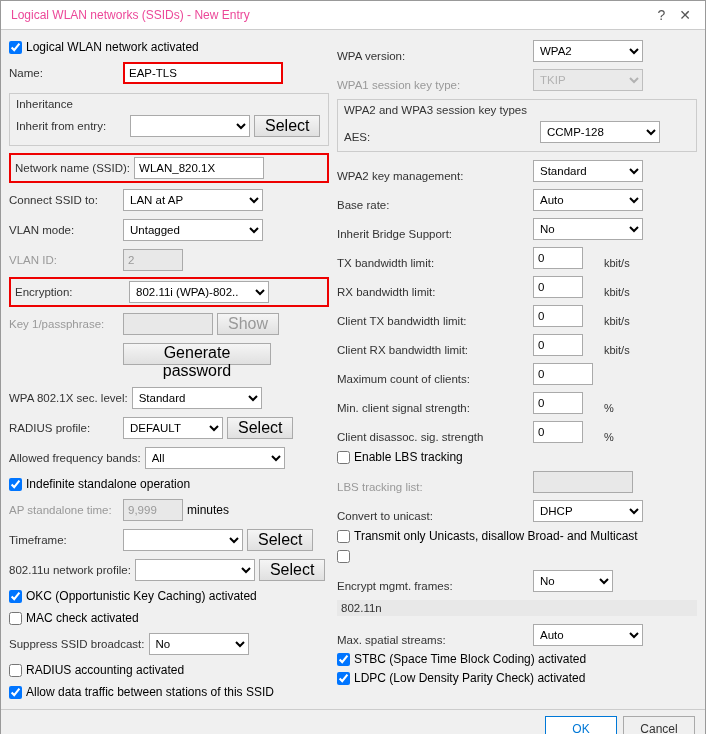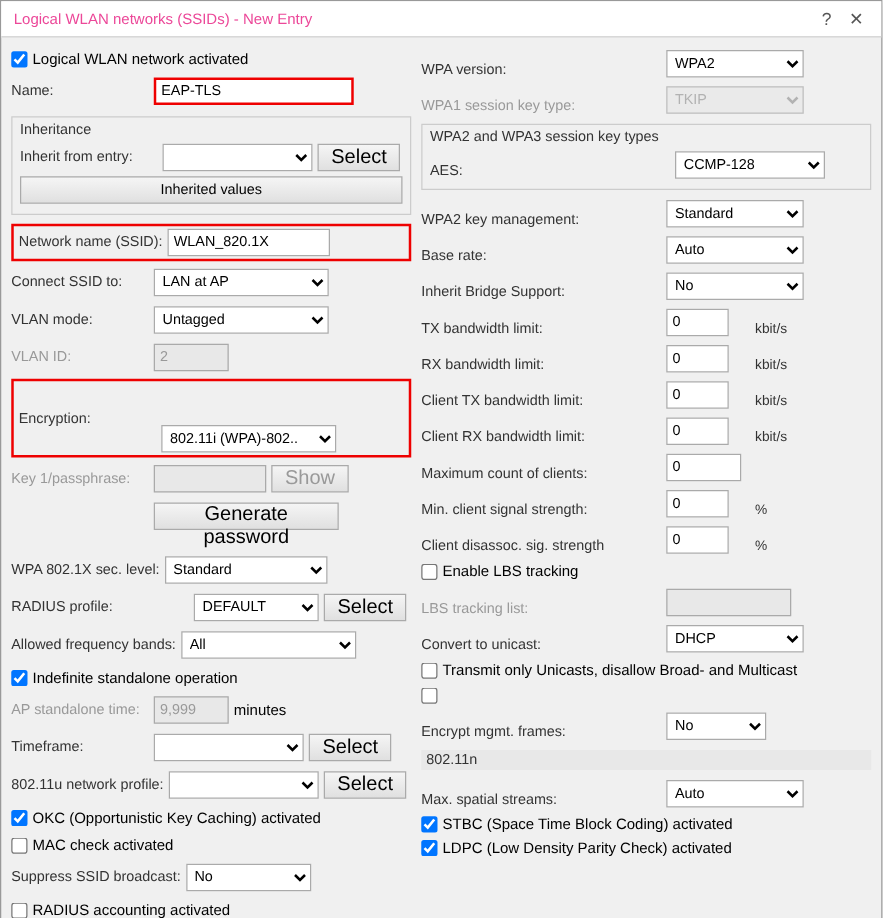--- a/index.html
+++ b/index.html
@@ -211,23 +211,20 @@
 
       <div class="group-box">
         <div class="group-box-title">Inheritance</div>
         <div class="field-row">
           <span class="field-label">Inherit from entry:</span>
           <select style="width:120px;">
             <option value=""></option>
           </select>
           <button class="btn">Select</button>
         </div>
-        <div style="padding: 2px 0;">
-          <button class="btn-wide">Inherited values</button>
-        </div>
       </div>
 
       <div class="field-row" style="border: 2px solid #e00; padding: 2px 4px;">
         <span class="field-label">Network name (SSID):</span>
         <input type="text" style="width: 130px;" value="WLAN_820.1X">
       </div>
 
       <div class="field-row">
         <span class="field-label">Connect SSID to:</span>
         <select style="width:140px;">
@@ -242,21 +239,21 @@
         </select>
       </div>
 
       <div class="field-row">
         <span class="field-label" style="color:#999;">VLAN ID:</span>
         <input type="text" disabled="" style="width: 60px;" value="2">
       </div>
 
       <div class="field-row" style="border: 2px solid #e00; padding: 2px 4px;">
         <span class="field-label">Encryption:</span>
-        <select style="width:140px;margin-top:33px;">
+        <select style="width:140px;">
           <option>802.11i (WPA)-802..</option>
         </select>
       </div>
 
       <div class="field-row">
         <span class="field-label" style="color:#999;">Key 1/passphrase:</span>
         <input type="password" disabled="" style="width: 90px;">
         <button class="btn" disabled="" style="color:#999;">Show</button>
       </div>
       <div style="padding: 2px 0 2px 114px;">
@@ -265,21 +262,21 @@
 
       <div class="field-row">
         <span class="field-label">WPA 802.1X sec. level:</span>
         <select style="width:130px;">
           <option>Standard</option>
         </select>
       </div>
 
       <div class="field-row">
         <span class="field-label">RADIUS profile:</span>
-        <select style="width:100px;margin-left:32px;">
+        <select style="width:100px;">
           <option>DEFAULT</option>
         </select>
         <button class="btn">Select</button>
       </div>
 
       <div class="field-row">
         <span class="field-label">Allowed frequency bands:</span>
         <select style="width:140px;">
           <option>All</option>
         </select>

